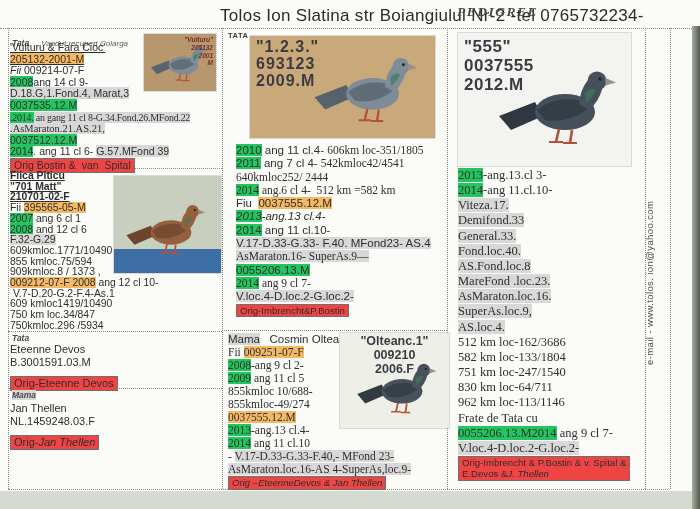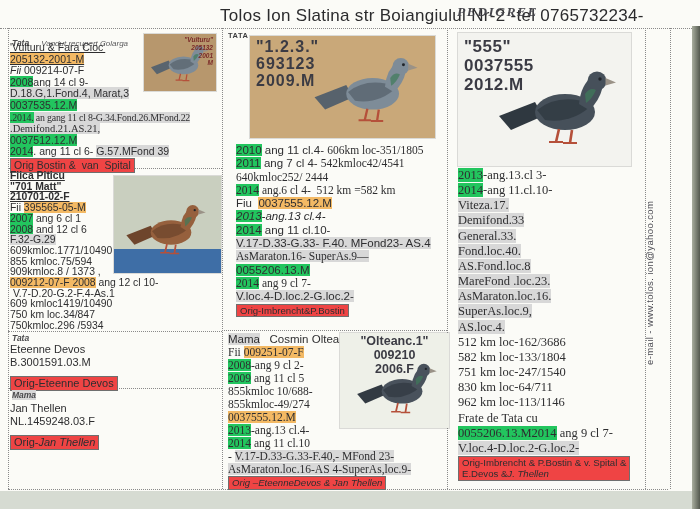--- a/index.html
+++ b/index.html
@@ -83,21 +83,21 @@
     <span class="sec-label">Tata</span><span class="sec-note">Vandut recupert Colarga</span>
   </div>
   <div class="abs" id="blockA">
       <div class="tl"><span class="un">'Vulturu &amp; Fara Cioc'</span></div>
       <div class="tl"><span class="ho un">205132-2001-M</span></div>
       <div class="tl"><span class="it">Fii </span><span>009214-07-F</span></div>
       <div class="tl"><span class="hy">2008</span><span>ang 14 cl 9-</span></div>
       <div class="tl"><span class="hg">D.18.G,1.Fond.4, Marat,3</span></div>
       <div class="tl"><span class="hy">0037535.12.M</span></div>
       <div class="tl f-serif fit"><span class="hy">.2014.</span><span class="hg"> an gang 11 cl 8-G.34.Fond.26.MFond.22</span></div>
-      <div class="tl f-serif"><span class="hg">.Demifond.21.AS.21,</span></div>
+      <div class="tl f-serif"><span class="hg">.AsMaraton.21.AS.21,</span></div>
       <div class="tl"><span class="hy">0037512.12.M</span></div>
       <div class="tl"><span class="hy">2014</span><span>. ang 11 cl 6- </span><span class="hg">G.57.MFond 39</span></div>
       <div class="tl"><span class="box"><span>Orig Bostin &amp;  van  Spital</span></span></div>
     </div>
   <div class="photo" id="photo1" style="background: rgb(183, 151, 109);">
     <div style="position: absolute; inset: 0px;">
         <svg viewBox="0 0 130 100" width="100%" height="100%" preserveAspectRatio="xMidYMax meet" style="position: absolute; right: 2px; bottom: 2px; width: 64px; height: 50px;">
           <polygon points="2,56 38,42 46,56 14,70" fill="#59646e"></polygon>
           <ellipse cx="68" cy="52" rx="30" ry="18" fill="#7e8c98"></ellipse>
           <path d="M40 50 Q62 32 96 44 Q76 64 48 60 Z" fill="#59646e" opacity="0.75"></path>

